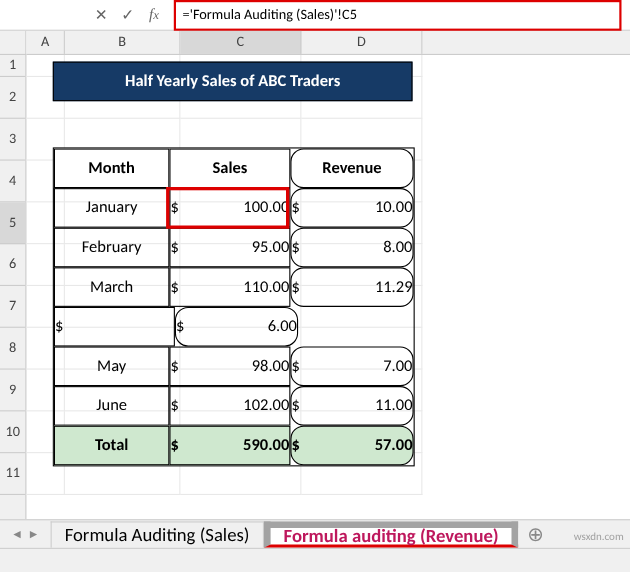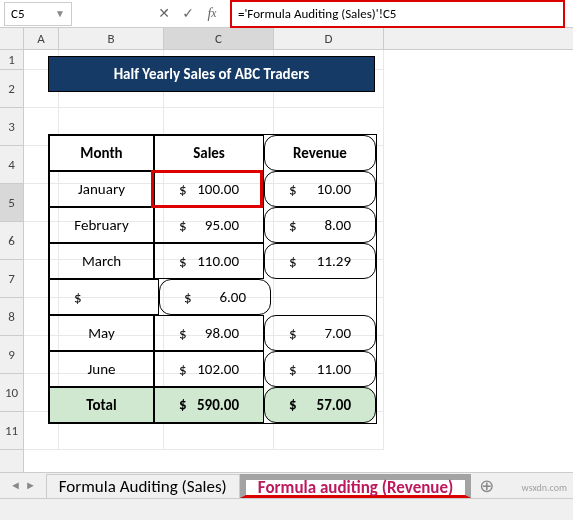--- a/index.html
+++ b/index.html
@@ -97,21 +97,21 @@
     .data-table {
       position:absolute;
       left:48px; top:106px;
       border:1.5px solid #000;
     }
     .dt-row { display:flex; height:36px; }
     .dt-cell {
       border:1px solid #000;
       display:flex; align-items:center;
       font-size:15px;
-      padding:0 24px;
+      padding:0 0;
     }
     .dt-month { width:105px; justify-content:center; }
     .dt-sales { width:110px; }
     .dt-rev { width:112px;border-radius:12px; }
     .dt-head { font-weight:bold; justify-content:center; background:#fff; }
     .dt-total { background:#cfe8cf; font-weight:bold; }
     .money { display:flex; width:100%; justify-content:space-between; }
     .money .sym { width:14px; }
     .money .val { text-align:right; flex:1; }
     .active-outline {
@@ -142,24 +142,20 @@
     }
     .watermark {
       position:absolute; right:6px; bottom:26px;
       font-size:10px; color:rgba(0,0,0,0.35);
     }
   </style>
 </head>
 <body>
 
 <div class="formula-bar">
-  <div class="name-box">
-    <span>C5</span>
-    <span class="dd">▼</span>
-  </div>
   <div class="fb-btns">
     <div class="fb-btn">✕</div>
     <div class="fb-btn">✓</div>
     <div class="fb-btn fx">f<sub>x</sub></div>
   </div>
   <div class="formula-input">
     <span>='Formula Auditing (Sales)'!C5</span>
   </div>
 </div>
 

